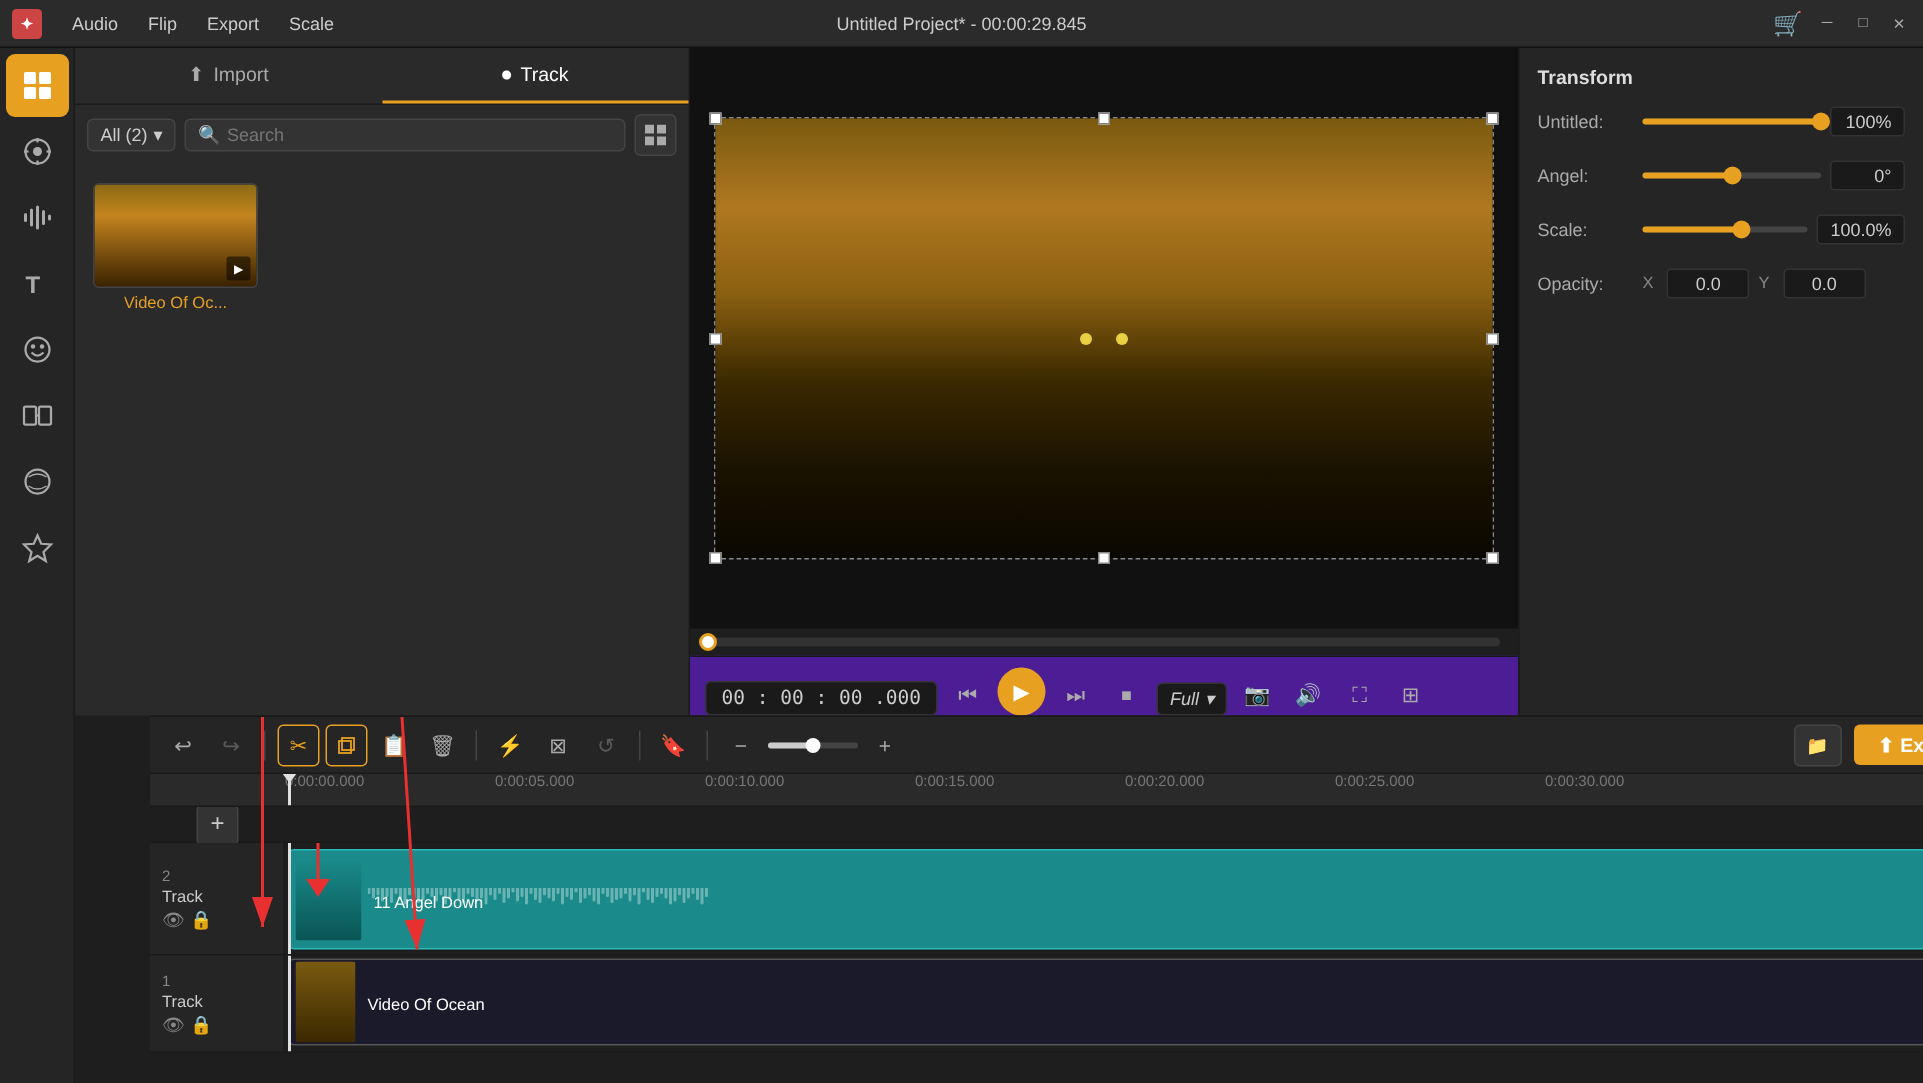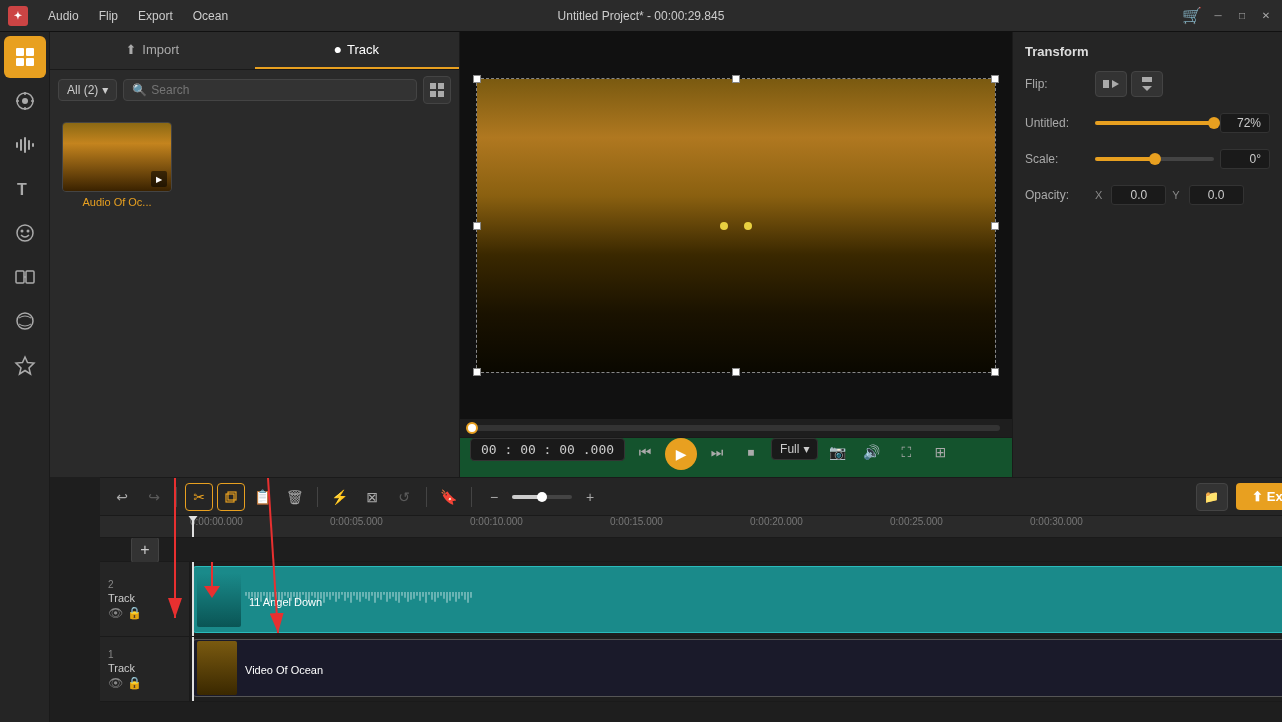--- a/index.html
+++ b/index.html
@@ -79,25 +79,25 @@
     }
     .preview-side-handle.tm { top: -4px; left: 50%; transform: translateX(-50%); }
     .preview-side-handle.bm { bottom: -4px; left: 50%; transform: translateX(-50%); }
     .preview-side-handle.ml { left: -4px; top: 50%; transform: translateY(-50%); }
     .preview-side-handle.mr { right: -4px; top: 50%; transform: translateY(-50%); }
     .preview-center-handles { position: absolute; top: 50%; left: 50%; transform: translate(-50%, -50%); display: flex; gap: 16px; }
     .preview-center-dot { width: 8px; height: 8px; background: #e8d040; border-radius: 50%; }
     .progress-bar-container { flex: 1; height: 6px; background: #333; border-radius: 3px; position: relative; }
     .progress-bar-fill { height: 100%; background: #e8a020; border-radius: 3px; width: 0%; }
     .progress-handle { position: absolute; top: 50%; left: 0%; transform: translate(-50%, -50%); width: 12px; height: 12px; background: #fff; border-radius: 50%; border: 2px solid #e8a020; }
-    #preview-time-controls { height: 40px; background: #14532d; display: flex; align-items: flex-start; padding: 0 10px; gap: 6px; border-top: 1px solid #1a1a1a; }
+    #preview-time-controls { height: 40px; background: #4c1d95; display: flex; align-items: flex-end; padding: 0 10px; gap: 6px; border-top: 1px solid #1a1a1a; }
     .time-display { background: #1a1a1a; border: 1px solid #333; border-radius: 4px; padding: 3px 10px; font-size: 13px; color: #ccc; font-family: monospace; }
     .ctrl-btn { width: 28px; height: 28px; display: flex; align-items: center; justify-content: center; cursor: pointer; color: #aaa; font-size: 14px; border-radius: 4px; }
     .ctrl-btn.play { width: 32px; height: 32px; background: #e8a020; color: white; border-radius: 50%; font-size: 14px; }
-    .zoom-select { background: #1a1a1a; border: 1px solid #333; color: #ccc; padding: 3px 8px; border-radius: 4px; font-size: 12px; display: flex; align-items: center; gap: 4px; cursor: pointer; }
+    .zoom-select { background: #1a1a1a; border: 1px solid #333; color: #ccc; padding: 3px 8px; border-radius: 4px; font-size: 12px; display: flex; align-items: center; gap: 4px; cursor: pointer; font-style: italic; }
 
     
     #right-panel { width: 270px; background: #252525; border-left: 1px solid #1a1a1a; display: flex; flex-direction: column; }
     #right-tabs { display: flex; height: 38px; border-bottom: 1px solid #1a1a1a; }
     .right-tab { flex: 1; display: flex; align-items: center; justify-content: center; cursor: pointer; color: #aaa; font-size: 13px; border-bottom: 2px solid transparent; }
     .right-tab.active { color: #e8a020; border-bottom: 2px solid #e8a020; }
     #right-content { flex: 1; padding: 12px; display: flex; flex-direction: column; gap: 10px; overflow-y: auto; }
     .section-title { font-size: 13px; font-weight: bold; color: #ddd; margin-bottom: 2px; }
     .prop-row { display: flex; align-items: center; margin-bottom: 6px; }
     .prop-label { width: 70px; color: #aaa; font-size: 12px; }
@@ -149,21 +149,21 @@
 </head>
 <body>
 
 <div id="titlebar">
   <div class="title-left">
     <div class="app-icon">✦</div>
     <div class="menu-items">
       <div class="menu-item">Audio</div>
       <div class="menu-item">Flip</div>
       <div class="menu-item">Export</div>
-      <div class="menu-item">Ocean</div>
+      <div class="menu-item">Scale</div>
     </div>
   </div>
   <div class="title-center">Untitled Project* - 00:00:29.845</div>
   <div class="title-right">
     <div class="cart-icon">🛒</div>
     <div class="win-btn">─</div>
     <div class="win-btn">□</div>
     <div class="win-btn">✕</div>
   </div>
 </div>
@@ -264,21 +264,21 @@
             </svg>
           </div>
         </div>
         <div id="media-grid">
 
           <div class="media-item">
             <div class="media-thumb">
               <div class="media-thumb-ocean" style="width:100%;height:100%;"></div>
               <div class="media-thumb-icon">▶</div>
             </div>
-            <div class="media-label highlighted">Audio Of Oc...</div>
+            <div class="media-label highlighted">Video Of Oc...</div>
           </div>
 
         </div>
       </div>
 
       <div id="preview-area">
         <div id="preview-viewport">
           <div id="preview-video">
             <div class="preview-ocean-bg"></div>
             <div class="preview-corner-handle tl"></div>
@@ -317,62 +317,53 @@
           <div class="ctrl-btn">🔊</div>
           <div class="ctrl-btn">⛶</div>
           <div class="ctrl-btn">⊞</div>
         </div>
       </div>
 
       <div id="right-panel">
         <div id="right-content">
           <div class="section-title">Transform</div>
 
-          <div class="prop-row">
-            <div class="prop-label">Flip:</div>
-            <div class="prop-control">
-              <div class="flip-btns">
-                <div class="flip-btn">
-                  <svg width="18" height="16" viewBox="0 0 18 16">
-                      <rect x="1" y="4" width="6" height="8" fill="#aaa"></rect>
-                      <path d="M10 4 L17 8 L10 12 Z" fill="#aaa"></path>
-                    </svg>
-                </div>
-                <div class="flip-btn">
-                  <svg width="18" height="16" viewBox="0 0 18 16">
-                      <rect x="4" y="1" width="10" height="5" fill="#aaa"></rect>
-                      <path d="M4 10 L14 10 L9 15 Z" fill="#aaa"></path>
-                    </svg>
-                </div>
-              </div>
-            </div>
-          </div>
 
           <div class="prop-row">
             <div class="prop-label">Untitled:</div>
             <div class="prop-control">
               <div class="slider-track">
                 <div class="slider-fill" style="width:100%;"></div>
                 <div class="slider-thumb" style="right:-6px;"></div>
               </div>
-              <div class="prop-value">72%</div>
+              <div class="prop-value">100%</div>
+            </div>
+          </div>
+
+          <div class="prop-row">
+            <div class="prop-label">Angel:</div>
+            <div class="prop-control">
+              <div class="slider-track">
+                <div class="slider-fill" style="width:50%;"></div>
+                <div class="slider-thumb" style="left:calc(50% - 6px);"></div>
+              </div>
+              <div class="prop-value">0°</div>
             </div>
           </div>
 
           <div class="prop-row">
             <div class="prop-label">Scale:</div>
             <div class="prop-control">
               <div class="slider-track">
-                <div class="slider-fill" style="width:50%;"></div>
-                <div class="slider-thumb" style="left:calc(50% - 6px);"></div>
-              </div>
-              <div class="prop-value">0°</div>
-            </div>
-          </div>
-
+                <div class="slider-fill" style="width:60%;"></div>
+                <div class="slider-thumb" style="left:calc(60% - 6px);"></div>
+              </div>
+              <div class="prop-value">100.0%</div>
+            </div>
+          </div>
 
           <div class="prop-row">
             <div class="prop-label">Opacity:</div>
             <div class="prop-control">
               <span class="pos-label">X</span>
               <input class="pos-field" type="text" value="0.0" style="">
               <span class="pos-label">Y</span>
               <input class="pos-field" type="text" value="0.0" style="">
             </div>
           </div>

